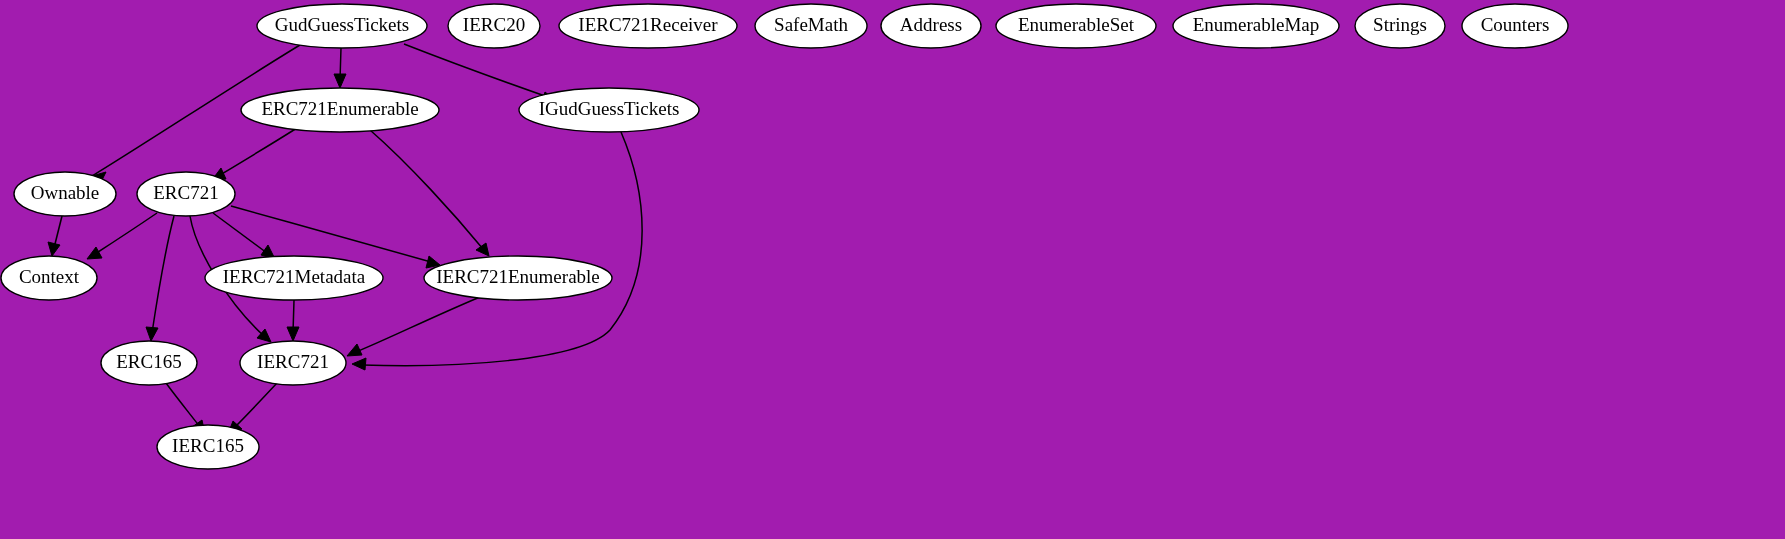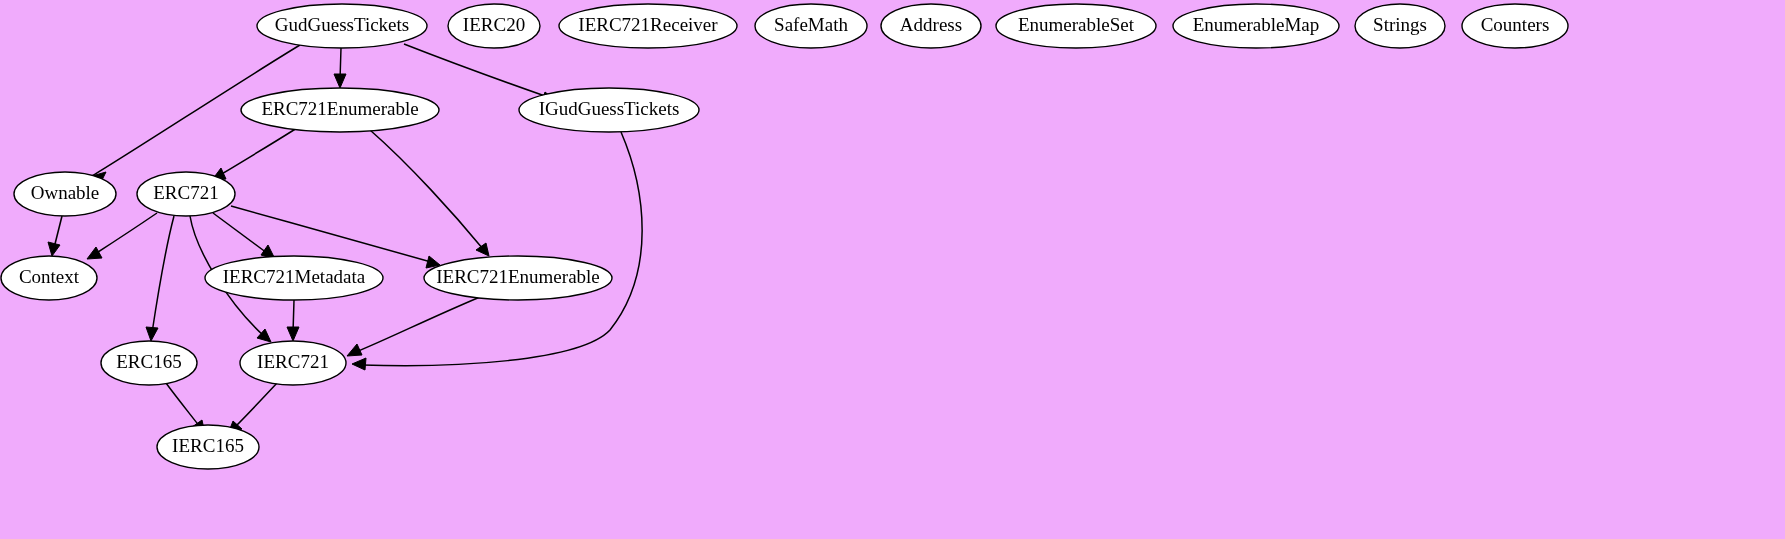--- a/index.html
+++ b/index.html
@@ -1,20 +1,20 @@
 <!DOCTYPE html>
 <html><head>
 <meta charset="utf-8">
 <style>
   html,body{margin:0;padding:0;background:#ffffff;}
   #stage{
     position:relative;
     width:1785px;
     height:539px;
-    background:#f0abfc;
+    background:#a21caf;
     font-family:"Liberation Serif", "DejaVu Serif", serif;
     overflow:hidden;
   }
   #graph-svg{position:absolute;left:0;top:0;width:1785px;height:539px;}
   .node-ellipse{fill:#ffffff;stroke:#000000;stroke-width:1.4;}
   .node-label{
     font-family:"Liberation Serif","DejaVu Serif",serif;
     font-size:19px;
     fill:#000000;
     text-anchor:middle;

